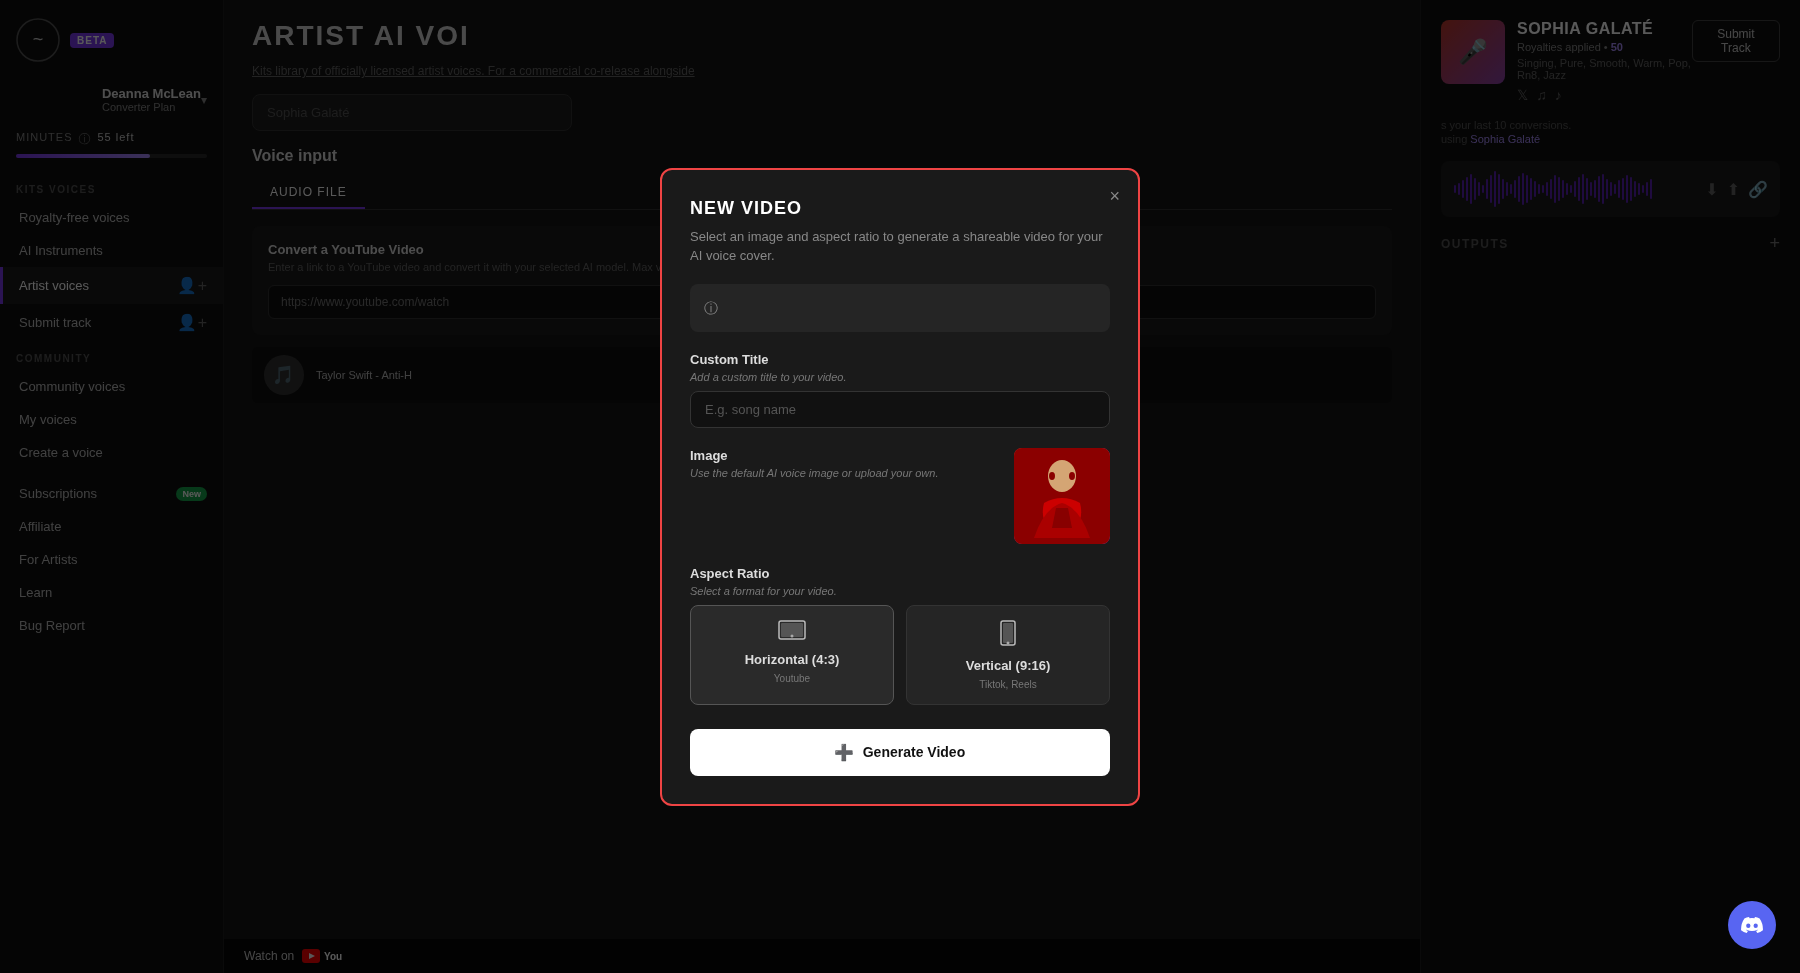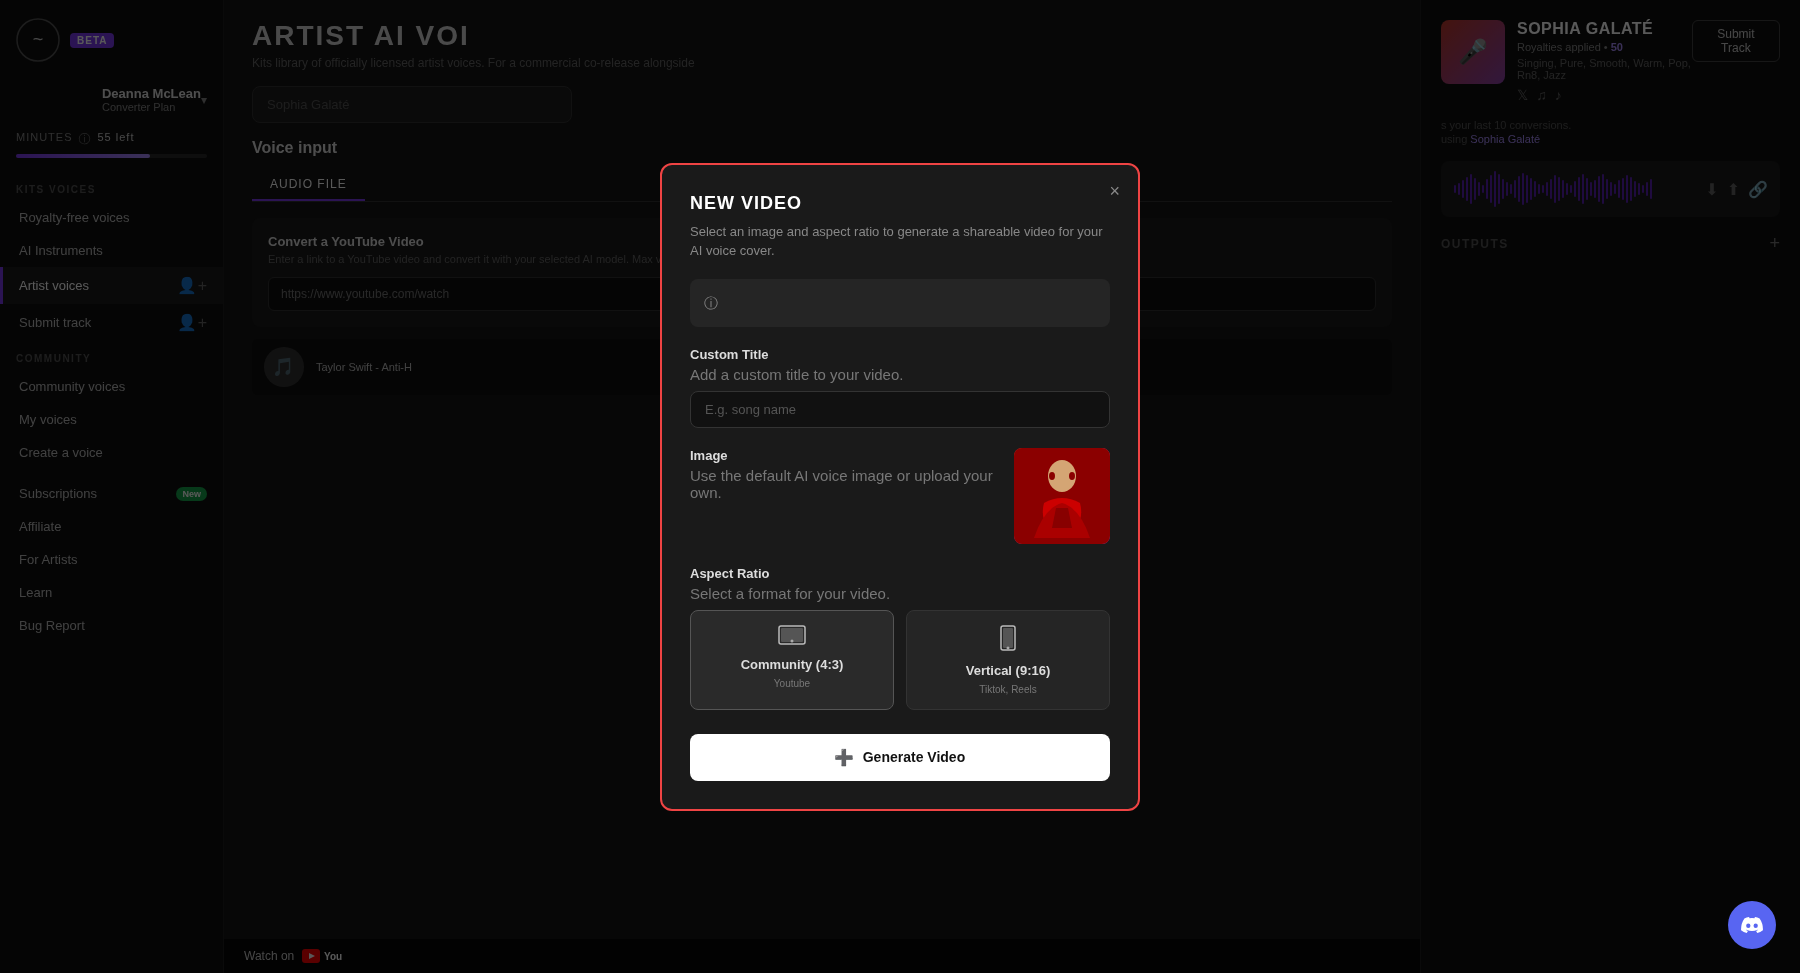--- a/index.html
+++ b/index.html
@@ -144,21 +144,22 @@
     .page-title {
       font-size: 28px;
       font-weight: 700;
       color: #d4d4d4;
       letter-spacing: 2px;
       text-transform: uppercase;
     }
     .page-subtitle {
       font-size: 12px;
       color: #666;
-      margin-top: 4px;
+      margin-top: 12px;
+      text-decoration: underline;
     }
 
     
     .search-area {
       padding: 16px 28px;
     }
     .search-input {
       background: #1e1e1e;
       border: 1px solid #333;
       color: #fff;
@@ -441,23 +442,24 @@
       line-height: 1.5;
     }
     .warning-text strong { color: #ddd; }
     .field-label {
       font-size: 13px;
       font-weight: 600;
       color: #ddd;
       margin-bottom: 4px;
     }
     .field-desc {
-      font-size: 15px;
+      font-size: 11px;
       color: #777;
       margin-bottom: 8px;
+      font-style: italic;
     }
     .title-input {
       width: 100%;
       background: #111;
       border: 1px solid #333;
       color: #888;
       padding: 10px 14px;
       border-radius: 8px;
       font-size: 13px;
       margin-bottom: 20px;
@@ -815,21 +817,21 @@
       <div class="field-desc">Select a format for your video.</div>
       <div class="aspect-options">
         <div class="aspect-option selected">
           <span class="aspect-icon">
             <svg width="28" height="20" viewBox="0 0 28 20" fill="none" xmlns="http://www.w3.org/2000/svg">
               <rect x="1" y="1" width="26" height="18" rx="2" stroke="#bbb" stroke-width="1.5"></rect>
               <rect x="3" y="3" width="22" height="14" rx="1" fill="#555"></rect>
               <circle cx="14" cy="16" r="1.5" fill="#aaa"></circle>
             </svg>
           </span>
-          <span class="aspect-name">Community (4:3)</span>
+          <span class="aspect-name">Horizontal (4:3)</span>
           <span class="aspect-platform">Youtube</span>
         </div>
         <div class="aspect-option">
           <span class="aspect-icon">
             <svg width="16" height="26" viewBox="0 0 16 26" fill="none" xmlns="http://www.w3.org/2000/svg">
               <rect x="1" y="1" width="14" height="24" rx="2" stroke="#bbb" stroke-width="1.5"></rect>
               <rect x="3" y="3" width="10" height="20" rx="1" fill="#555"></rect>
               <circle cx="8" cy="23" r="1.5" fill="#aaa"></circle>
             </svg>
           </span>

